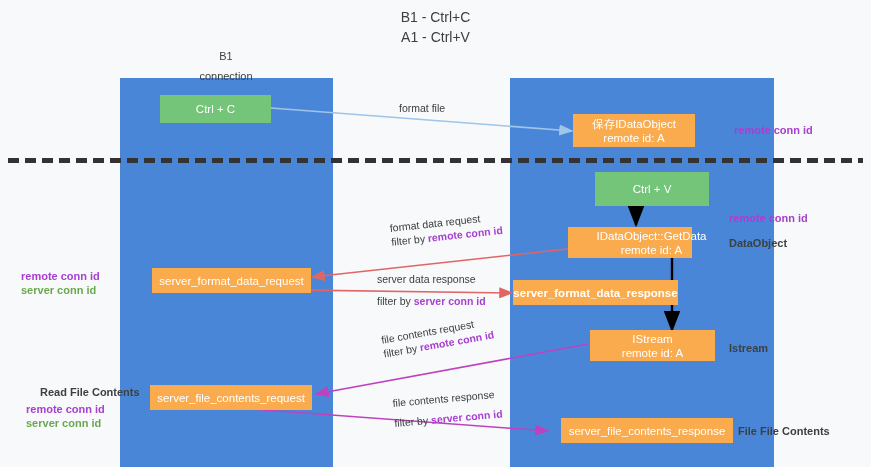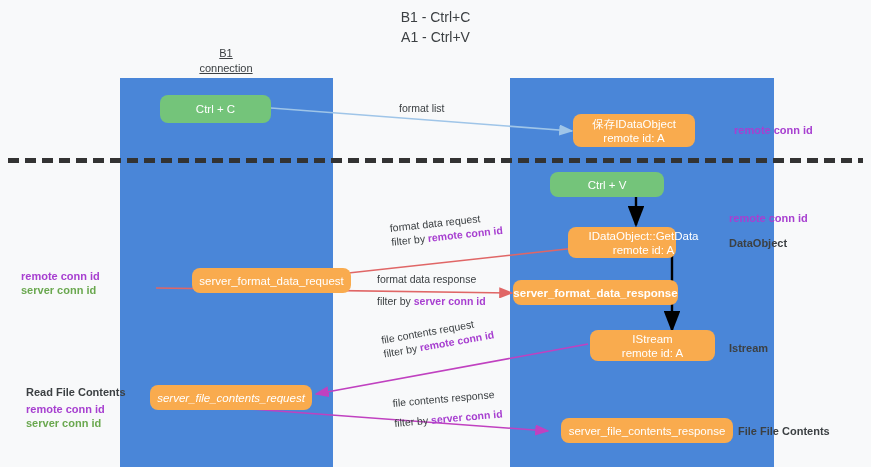--- a/index.html
+++ b/index.html
@@ -19,23 +19,22 @@
     background: #4a86d8;
   }
   #band-b1 { left: 120px; top: 78px; width: 213px; height: 389px; }
   #band-a1 { left: 510px; top: 78px; width: 264px; height: 389px; }
 
   .col-head {
     position: absolute;
     text-align: center;
     font-size: 11px;
     color: #3c4043;
-    line-height: 15px;
-    white-space: pre-line;
-    text-decoration: underline;
+    line-height: 20px;
+    white-space: pre-line;
   }
   #head-b1 { left: 146px; top: 46px; width: 160px; }
   #head-a1 { left: 562px; top: 46px; width: 160px; }
 
   #title {
     position: absolute;
     left: 0; top: 7px; width: 871px;
     text-align: center;
     font-size: 14px;
     color: #3c4043;
@@ -57,21 +56,20 @@
     position: absolute;
     display: flex;
     flex-direction: column;
     align-items: center;
     justify-content: center;
     text-align: center;
     color: #ffffff;
     font-size: 11.5px;
     line-height: 14px;
     white-space: pre-line;
-    border-radius: 8px;
   }
   .node.green { background: #74c47a; }
   .node.orange { background: #f9ab4e; }
 
   .side-label {
     position: absolute;
     font-size: 11px;
     line-height: 14px;
     color: #3c4043;
     white-space: pre-line;
@@ -142,49 +140,49 @@
     <line x1="588" y1="344" x2="316" y2="394" stroke="#c041c0" stroke-width="1.6" marker-end="url(#ar-mag)"></line>
 
     <line x1="156" y1="402" x2="548" y2="431" stroke="#c041c0" stroke-width="1.6" marker-end="url(#ar-mag)"></line>
   </svg>
 
   <div class="node green" style="left:160px; top:95px; width:111px; height:28px;">Ctrl + C</div>
 
   <div class="node orange" style="left:573px; top:114px; width:122px; height:33px;">保存IDataObject
 remote id: A</div>
 
-  <div class="node green" style="left:550px; top:172px; width:114px; height:25px;">Ctrl + V</div>
-
-  <div class="node orange" style="left:568px; top:227px; width:108px; height:31px;padding-left:43px;">IDataObject::GetData
+  <div class="node green" style="left:595px; top:172px; width:114px; height:34px;">Ctrl + V</div>
+
+  <div class="node orange" style="left:568px; top:227px; width:124px; height:31px;padding-left:43px;">IDataObject::GetData
 remote id: A</div>
 
-  <div class="node orange" style="left:152px; top:268px; width:159px; height:25px;margin-left:40px;">server_format_data_request</div>
+  <div class="node orange" style="left:152px; top:268px; width:159px; height:25px;">server_format_data_request</div>
 
   <div class="node orange" style="left:513px; top:280px; width:165px; height:25px;font-weight:bold;">server_format_data_response</div>
 
   <div class="node orange" style="left:590px; top:330px; width:125px; height:31px;">IStream
 remote id: A</div>
 
-  <div class="node orange" style="left:150px; top:385px; width:162px; height:25px;font-style:italic;">server_file_contents_request</div>
+  <div class="node orange" style="left:150px; top:385px; width:162px; height:25px;">server_file_contents_request</div>
 
   <div class="node orange" style="left:549px; top:418px; width:172px; height:25px;margin-left:12px;">server_file_contents_response</div>
 
   <div class="edge-label" style="left:399px; top:101px;">
-    <span>format list</span>
+    <span>format file</span>
   </div>
 
   <div class="edge-label" style="left:389px; top:221px; transform: rotate(-6.2deg);">
     <div>format data request</div>
     <div>
       <span>filter by </span><b class="purple">remote conn id</b>
     </div>
   </div>
 
   <div class="edge-label" style="left:377px; top:272px;">
-    <div>format data response</div>
+    <div>server data response</div>
     <div style="margin-top:8px;">
       <span>filter by </span><b class="purple">server conn id</b>
     </div>
   </div>
 
   <div class="edge-label" style="left:380px; top:333px; transform: rotate(-10deg);">
     <div>file contents request</div>
     <div>
       <span>filter by </span><b class="purple">remote conn id</b>
     </div>
@@ -204,19 +202,19 @@
   <div class="side-label" style="left:729px; top:236px;">DataObject</div>
 
   <div class="side-label" style="left:729px; top:341px;">Istream</div>
 
   <div class="side-label" style="left:738px; top:424px;">File File Contents</div>
 
   <div class="side-label purple" style="left:21px; top:269px;">remote conn id</div>
 
   <div class="side-label green-t" style="left:21px; top:283px;">server conn id</div>
 
-  <div class="side-label" style="left:26px; top:385px;">Read File Contents</div>
+  <div class="side-label" style="left:40px; top:385px;">Read File Contents</div>
 
   <div class="side-label purple" style="left:26px; top:402px;">remote conn id</div>
 
   <div class="side-label green-t" style="left:26px; top:416px;">server conn id</div>
 
 </div>
 
 </body></html>

